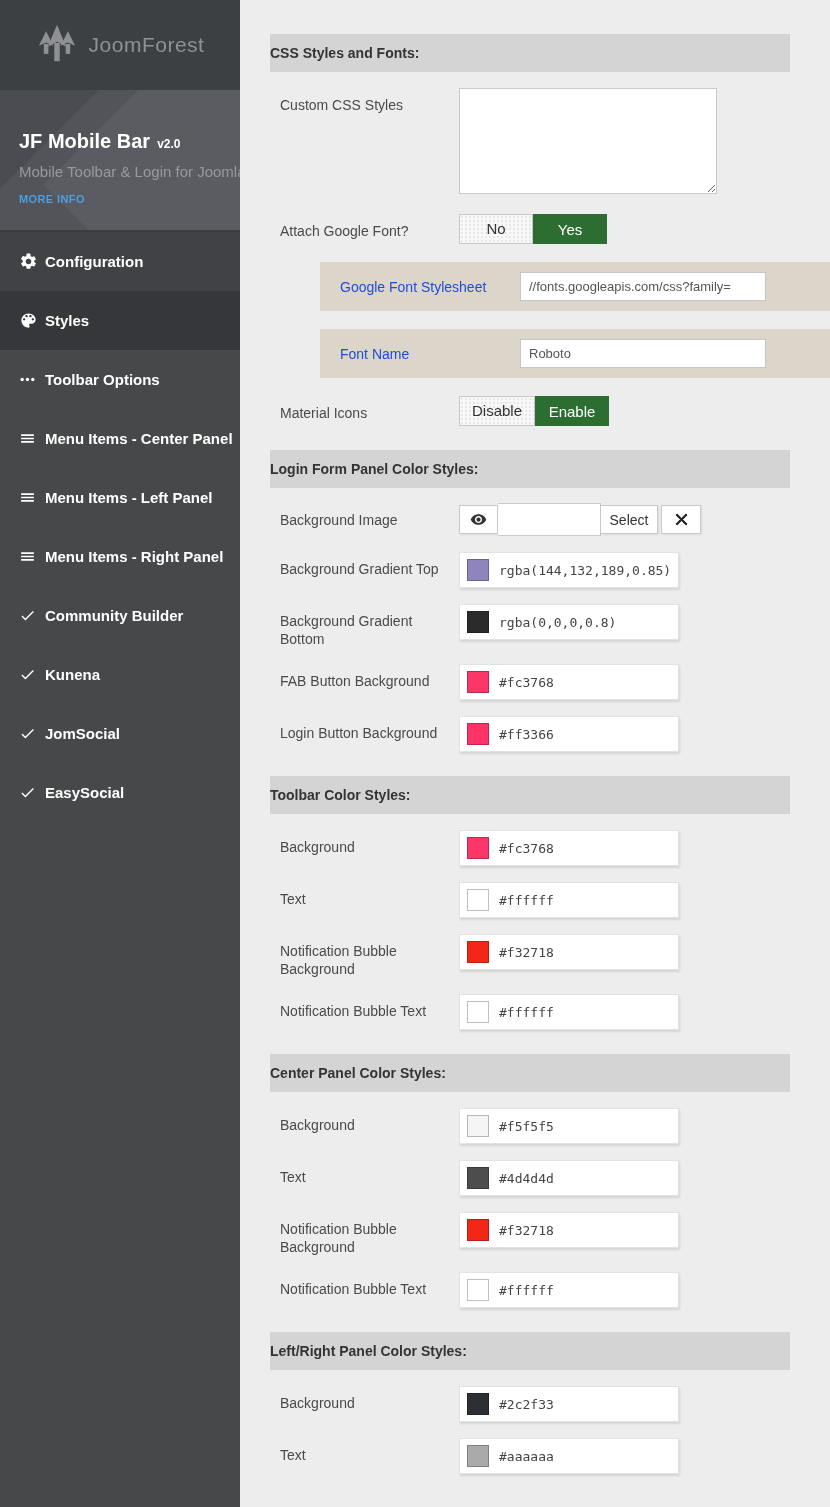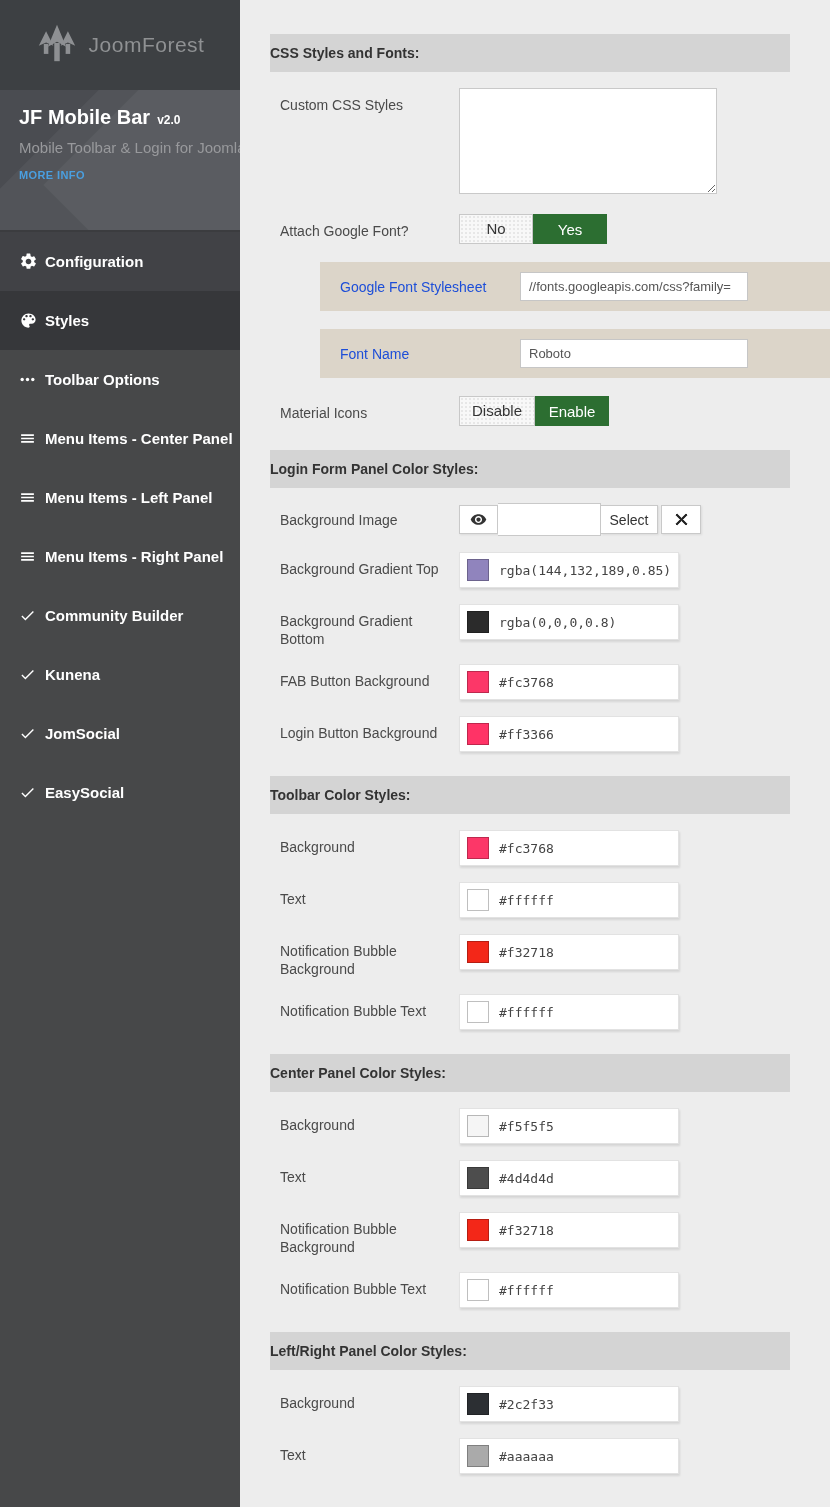--- a/index.html
+++ b/index.html
@@ -8,21 +8,21 @@
     background:#ededed;font-family:"Liberation Sans",sans-serif;
     -webkit-font-smoothing:antialiased;
   }
   
   .sidebar{position:absolute;left:0;top:0;width:240px;height:1507px;background:#474849;}
   .logo-block{height:90px;background:#3d4043;display:flex;align-items:center;justify-content:center;gap:11px;}
   .brand-name{color:#8f9193;font-size:21px;font-weight:400;letter-spacing:.5px;}
   .hero{position:relative;height:140px;background:#525459;overflow:hidden;}
   .hero::before{content:"";position:absolute;width:250px;height:250px;background:#5a5c61;transform:rotate(45deg);left:95px;top:-30px;}
   .hero::after{content:"";position:absolute;width:210px;height:210px;background:#4a4c51;transform:rotate(45deg);left:-130px;top:-130px;}
-  .hero-inner{position:relative;z-index:1;padding:16px 0 0 19px;}
+  .hero-inner{position:relative;z-index:1;padding:40px 0 0 19px;}
   .hero-title{color:#ffffff;font-size:20px;font-weight:bold;white-space:nowrap;}
   .hero-version{font-size:12px;font-weight:bold;color:#ffffff;margin-left:7px;}
   .hero-tagline{color:#98999c;font-size:15px;margin-top:10px;white-space:nowrap;}
   .more-info{color:#4a9fe0;font-size:11px;font-weight:bold;letter-spacing:.4px;margin-top:13px;display:inline-block;cursor:pointer;}
   .nav{border-top:2px solid #3b3c3f;}
   .nav-item{height:59px;display:flex;align-items:center;padding-left:19px;box-sizing:border-box;cursor:pointer;}
   .nav-item:first-child{background:#414246;}
   .nav-item.active{background:#36373a;}
   .nav-icon-box{width:26px;display:flex;align-items:center;}
   .nav-icon-box svg{display:none;fill:#ffffff;}
@@ -37,21 +37,21 @@
   .mt18{margin-top:18px;}
   .custom-css{width:258px;height:106px;box-sizing:border-box;border:1px solid #c9c9c9;background:#fff;resize:both;font-family:"DejaVu Sans Mono",monospace;font-size:12px;color:#444;}
   
   .toggle-group{display:flex;height:30px;}
   .toggle-btn{min-width:74px;box-sizing:border-box;padding:0 12px;font-size:15px;text-align:center;line-height:28px;cursor:pointer;}
   .toggle-off{background-color:#f8f8f8;background-image:radial-gradient(#e7e7e7 1px,transparent 1px);background-size:4px 4px;border:1px solid #c8c8c8;color:#333;}
   .toggle-on{background:#2c6e31;border:1px solid #2c6e31;color:#fff;line-height:30px;}
   
   .highlight-row{background:#dcd5c9;margin:18px -40px 0 50px;height:49px;display:flex;align-items:center;}
   .highlight-row .flabel{width:200px;min-width:200px;box-sizing:border-box;padding:0 10px 0 20px;font-size:14px;color:#1d4ed8;}
-  .text-input{width:228px;height:29px;box-sizing:border-box;border:1px solid #c6c6c6;background:#fff;padding:0 8px;font-size:13px;color:#555;font-family:"Liberation Sans",sans-serif;}
+  .text-input{width:246px;height:29px;box-sizing:border-box;border:1px solid #c6c6c6;background:#fff;padding:0 8px;font-size:13px;color:#555;font-family:"Liberation Sans",sans-serif;}
   
   .media-row{margin-top:15px;}
   .media-group{display:flex;align-items:center;height:33px;}
   .media-btn{height:29px;box-sizing:border-box;background:#fff;border:1px solid #c9c9c9;display:flex;align-items:center;justify-content:center;cursor:pointer;box-shadow:1px 1px 2px rgba(0,0,0,.08);}
   .eye-btn{width:39px;}
   .media-input{width:103px;height:33px;box-sizing:border-box;border:1px solid #c9c9c9;border-left:none;background:#fff;padding:0 6px;font-size:13px;color:#555;}
   .select-btn{width:57px;font-size:14px;color:#333;border-left:none;}
   .clear-btn{width:40px;margin-left:3px;}
   
   .color-field{width:220px;height:36px;box-sizing:border-box;background:#fff;border:1px solid #e2e2e2;box-shadow:1px 2px 2px rgba(0,0,0,.10);display:flex;align-items:center;padding-left:7px;cursor:pointer;}

